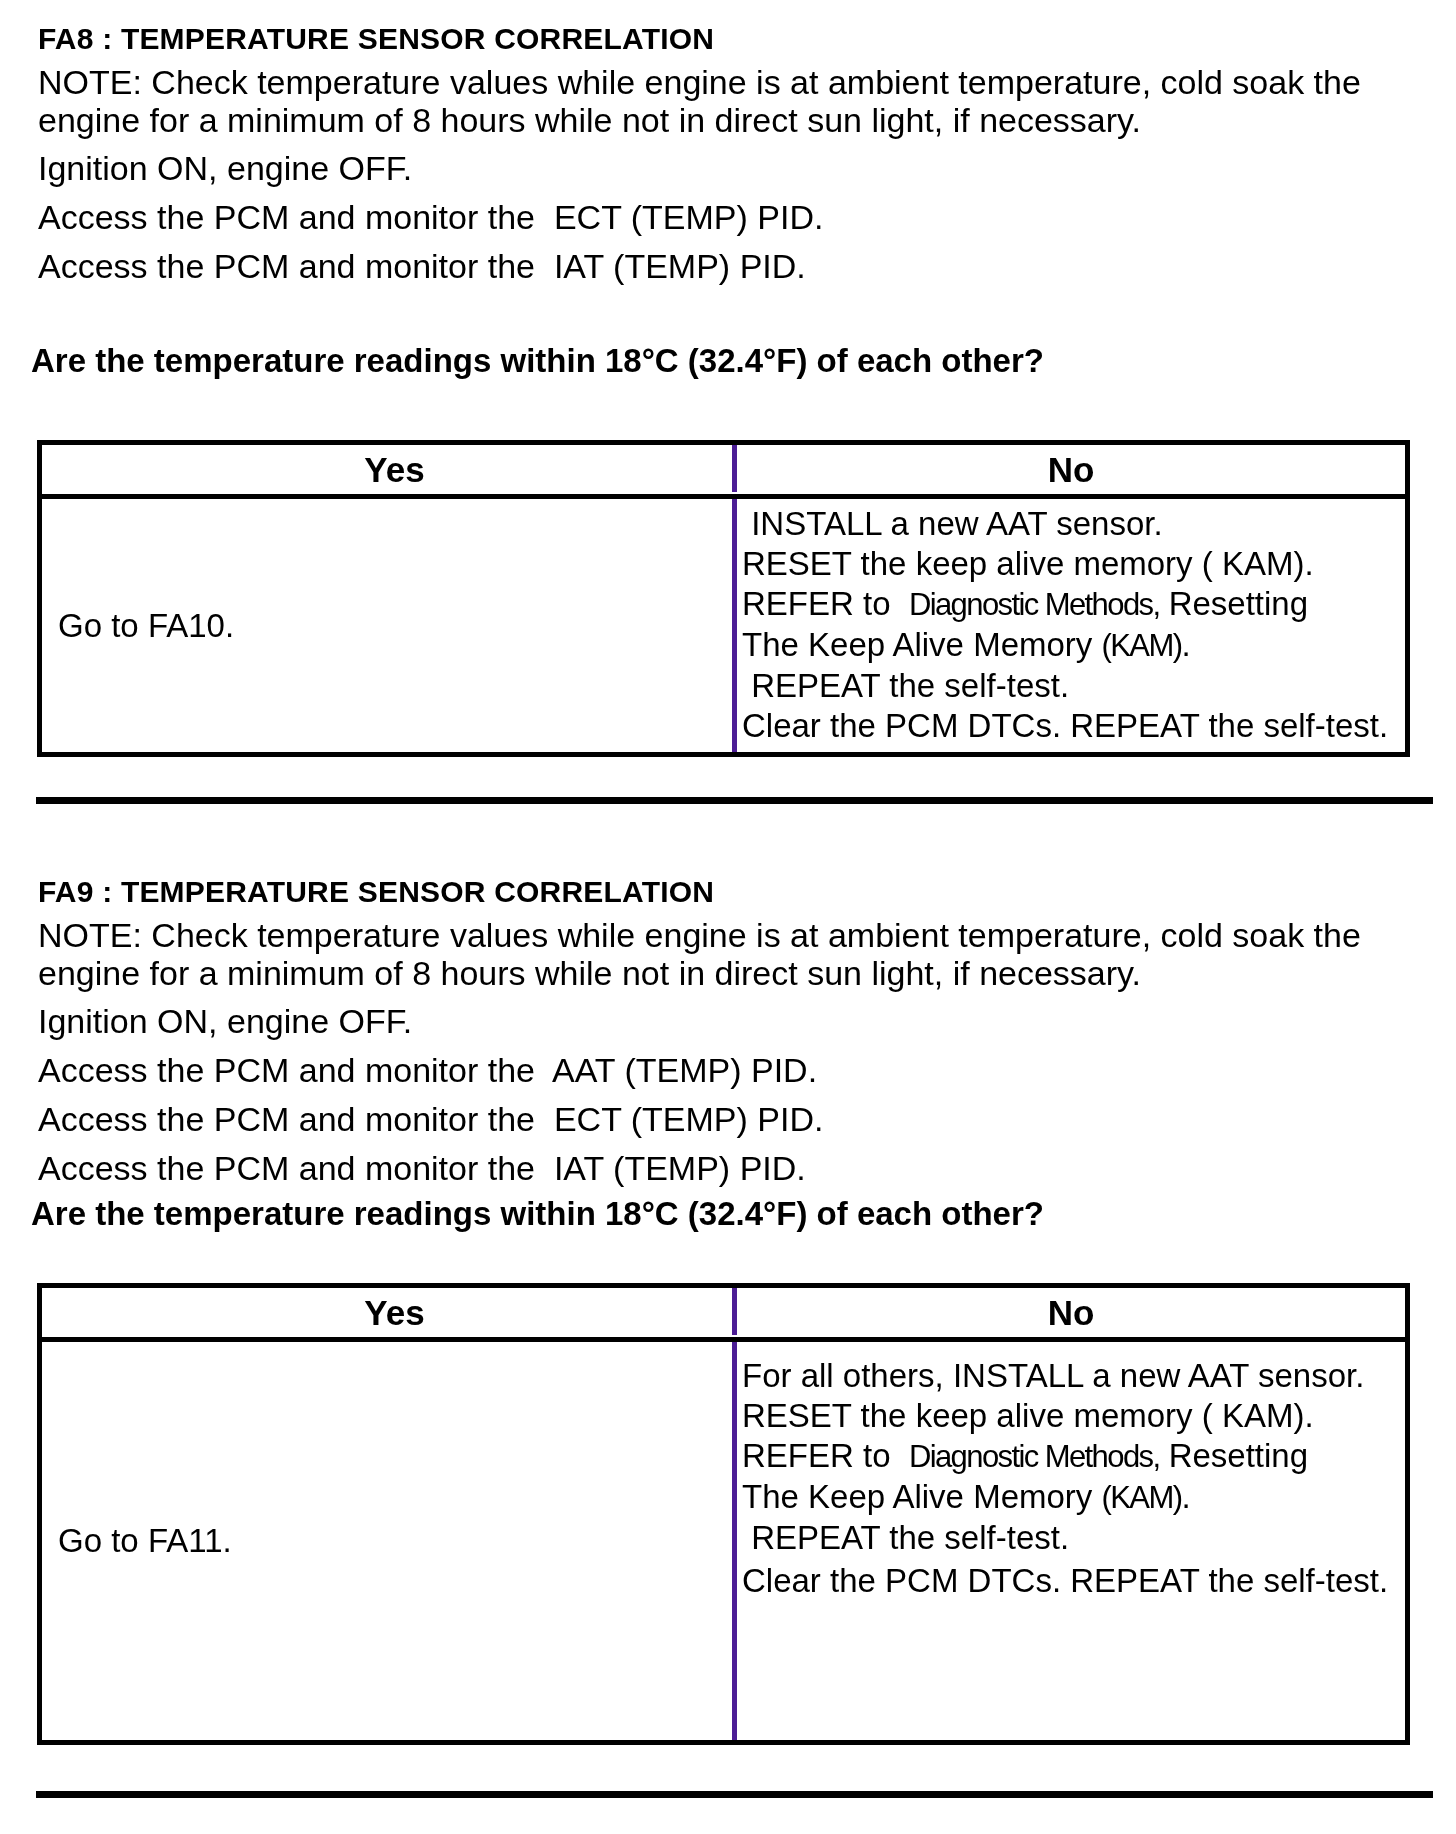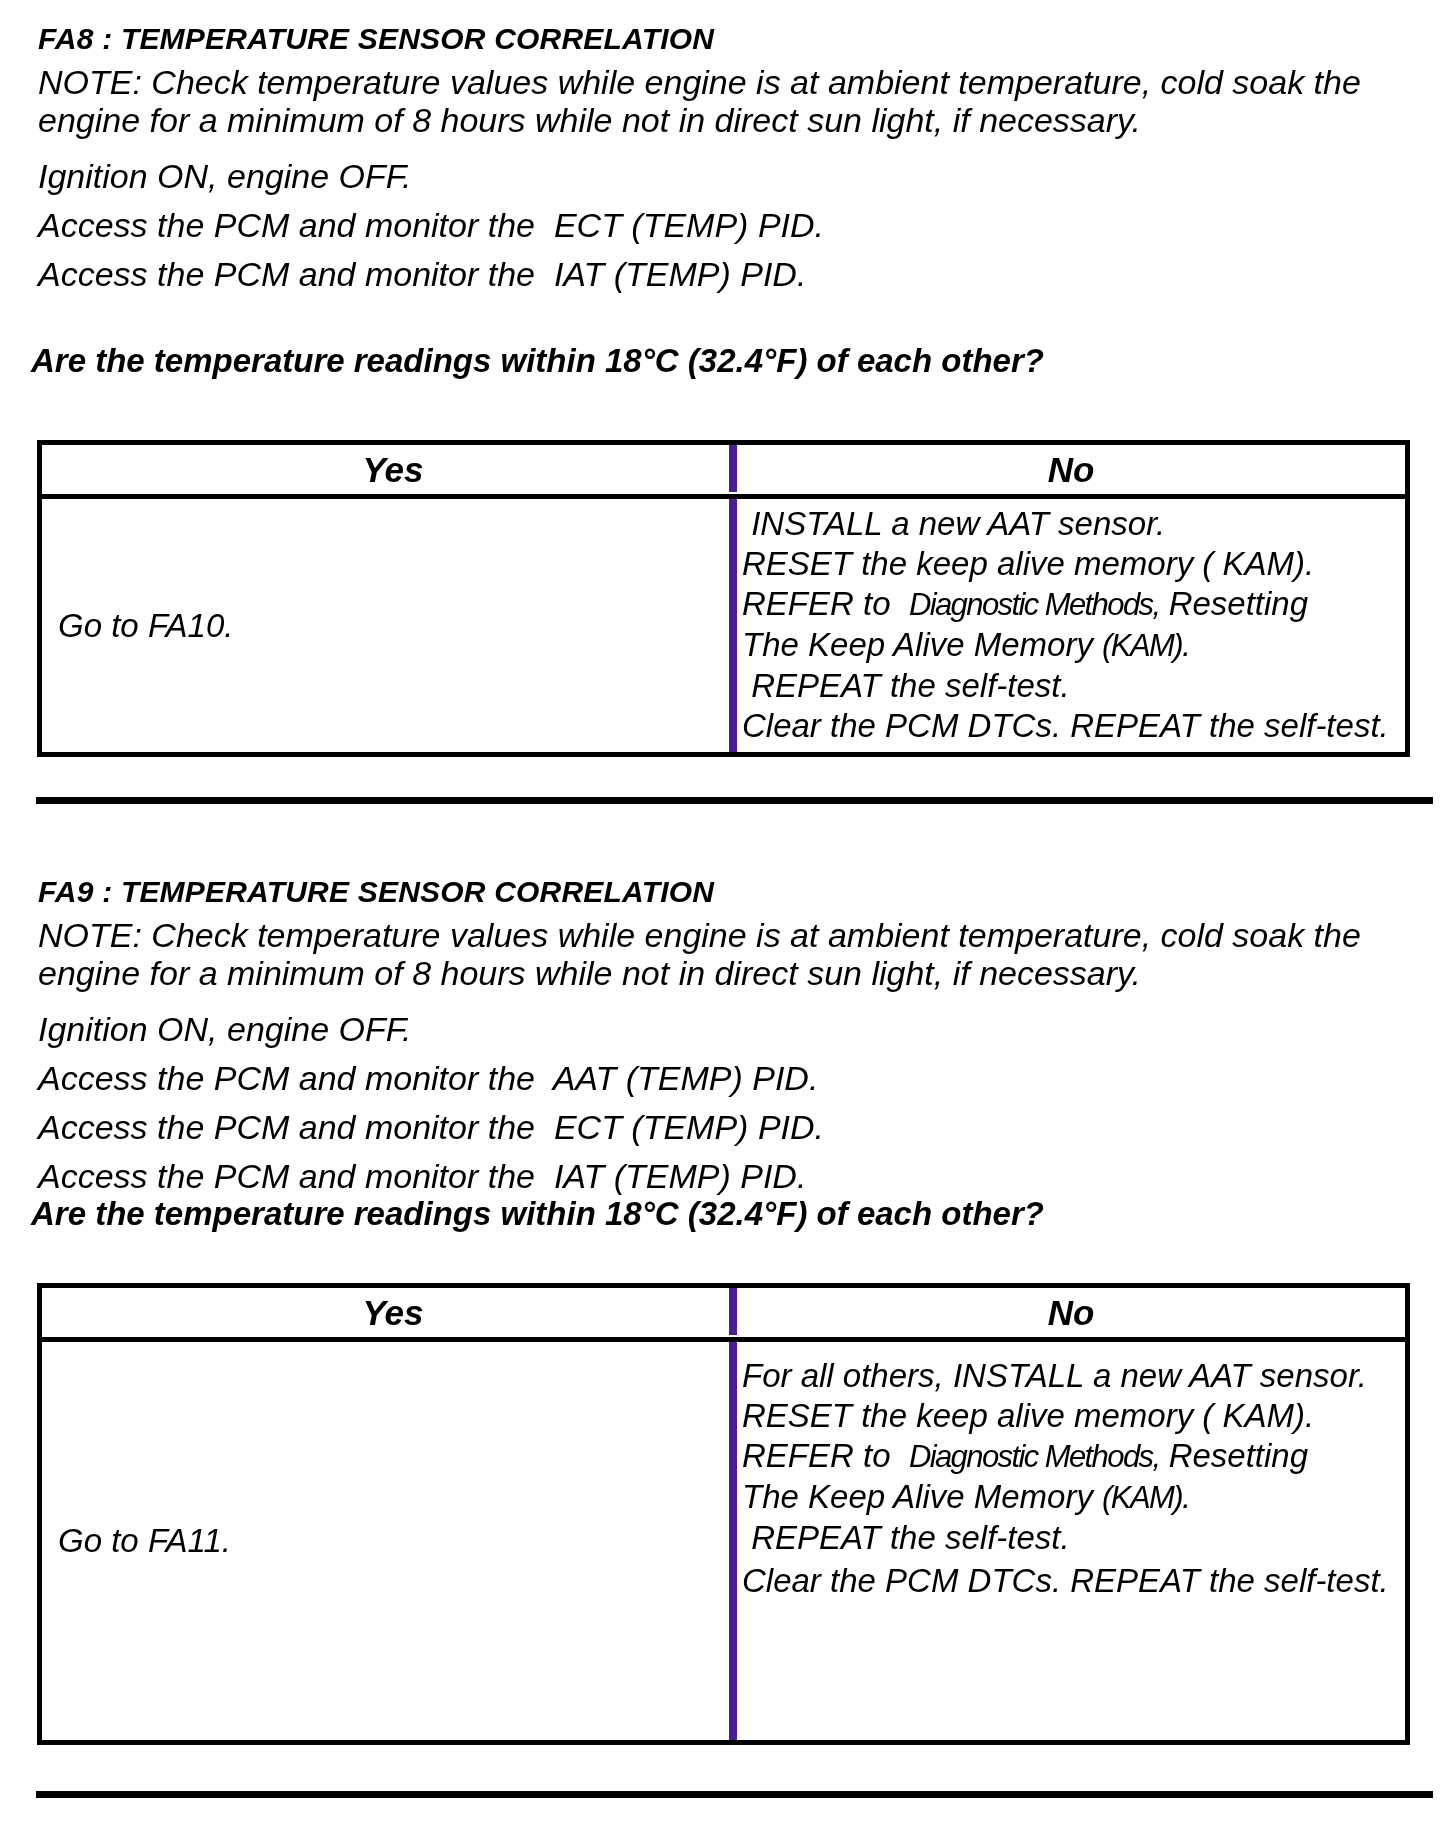--- a/index.html
+++ b/index.html
@@ -2,38 +2,38 @@
 <html><head>
 <meta charset="utf-8">
 <style>
   html,body{margin:0;padding:0;background:#ffffff;}
   .page{
     position:relative;width:1456px;height:1834px;background:#ffffff;color:#000000;
     font-family:"Liberation Sans",sans-serif;overflow:hidden;
   }
   .sec{position:absolute;left:0;top:0;width:1456px;height:0;}
   #sec-fa9{top:853px;}
-  .abs{position:absolute;font-style:italic;}
+  .abs{position:absolute;}
   .heading{left:38px;top:22px;font-size:30px;font-weight:bold;white-space:pre;letter-spacing:0.2px;}
   .note{left:38px;top:64px;font-size:34px;}
   .note .tline{line-height:37.5px;}
-  .steps{left:38px;top:158px;font-size:34px;}
+  .steps{left:38px;top:150px;font-size:34px;}
   .steps .tline{height:49px;line-height:37px;}
   .question{left:31px;top:342px;font-size:33px;font-weight:bold;white-space:pre;}
   .tline{white-space:pre;}
   .tline.gap{margin-top:3px;}
   .nw{font-size:0.94em;letter-spacing:-1.6px;}
 
   .pp-table{left:37px;width:1373px;border:5px solid #000;background:#fff;}
   #fa8-table{top:440px;}
   #fa9-table{top:430px;}
   .t-row{display:flex;}
   .t-head{border-bottom:5px solid #000;}
   .t-head .cell{height:47px;line-height:47px;font-weight:bold;font-size:35px;text-align:center;}
-  .cell-yes{width:690px;flex:none;border-right:8px solid #4c1d95;box-sizing:border-box;
+  .cell-yes{width:690px;flex:none;border-right:5px solid #4c1d95;box-sizing:border-box;
             width:695px;padding-left:16px;}
   .cell-no{flex:1;min-width:0;}
   .t-body .cell-yes{display:flex;align-items:center;justify-content:flex-start;font-size:33px;}
   .t-body .cell-no{font-size:33px;padding:5px 2px 1px 5px;}
   .t-body .cell-no .tline{line-height:40px;}
   #fa8-table .t-body{height:253px;}
   #fa9-table .t-body{height:398px;}
   #fa9-table .t-body .cell-no{padding-top:11px;}
 
   .hrule{position:absolute;left:36px;width:1397px;height:7px;background:#000;}

